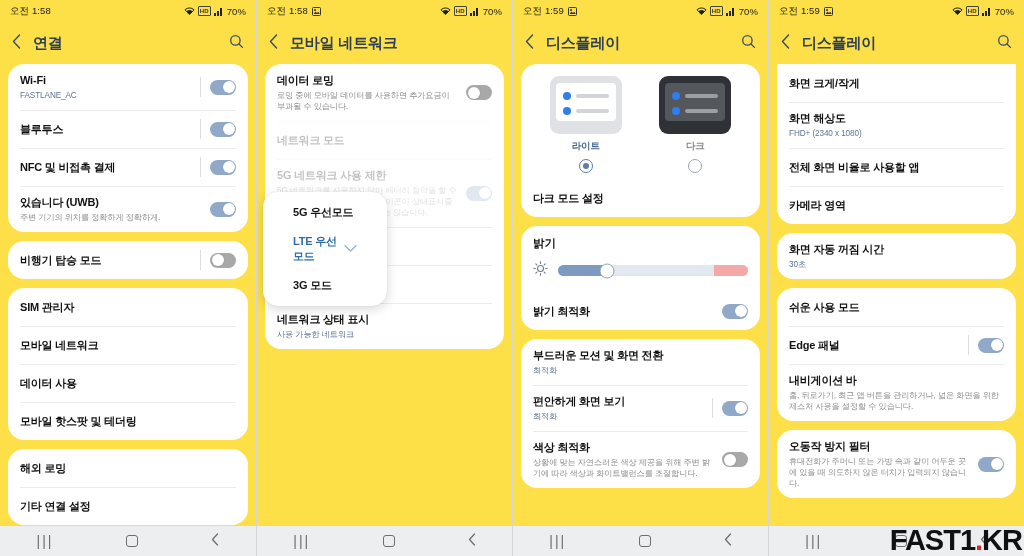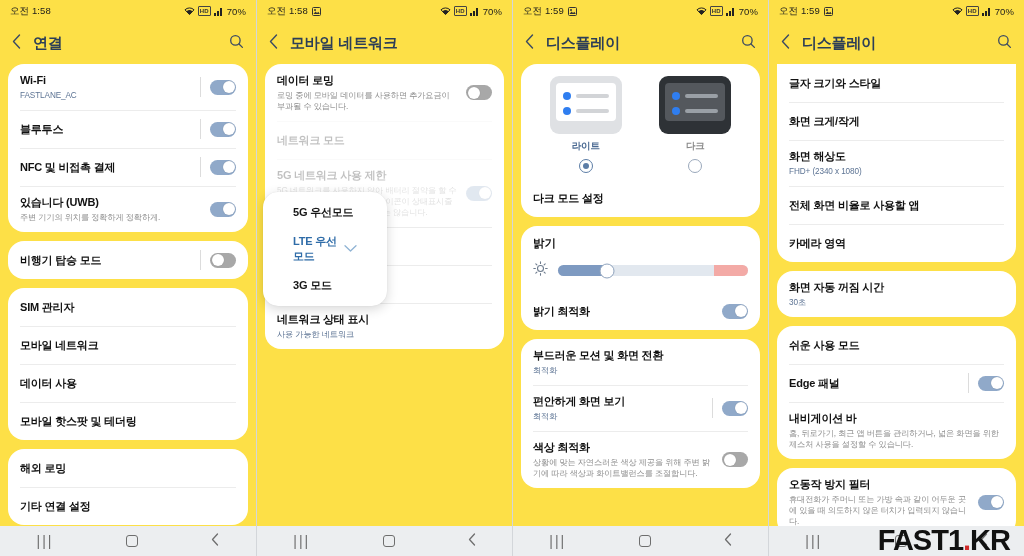--- a/index.html
+++ b/index.html
@@ -167,21 +167,21 @@
   .track .fill { position: absolute; left: 0; top: 0; bottom: 0; width: 26%; background: #7e9ac1; border-radius: 6px 0 0 6px; }
   .track .hot { position: absolute; right: 0; top: 0; bottom: 0; width: 18%; background: #f3aaa6; border-radius: 0 6px 6px 0; }
   .track .thumbk {
     position: absolute; left: 26%; top: 50%; transform: translate(-50%,-50%);
     width: 15px; height: 15px; border-radius: 50%; background: #fff;
     border: 1.4px solid #8fa3bd;
   }
   .sec-title { padding: 10px 12px 4px; font-size: 11.5px; font-weight: 700; color: #121212; }
 
   .watermark {
-    position: absolute; right: 14px; bottom: 0px;
+    position: absolute; right: 2px; bottom: 0px;
     font-family: "Liberation Sans", sans-serif;
     font-size: 29px; font-weight: 700; color: #111; letter-spacing: -1px;
     z-index: 40; line-height: 32px;
   }
   .watermark .dot { color: #d02a2a; }
 </style>
 </head>
 <body>
 
 <div class="screens">
@@ -605,25 +605,20 @@
       <span class="hdr-spacer"></span>
       <span class="search-ic"><svg width="15" height="15" viewBox="0 0 15 15">
             <circle cx="6.4" cy="6.4" r="4.7" fill="none" stroke="currentColor" stroke-width="1.3"></circle>
             <path d="M10 10l3.4 3.4" stroke="currentColor" stroke-width="1.3" stroke-linecap="round"></path>
           </svg></span>
     </div>
     <div class="body">
       <div class="card flat-top">
         <div class="row">
             <div class="row-txt">
-              <div class="row-title">글자 크기와 스타일</div>
-            </div>
-          </div>
-        <div class="row">
-            <div class="row-txt">
               <div class="row-title">화면 크게/작게</div>
             </div>
           </div>
         <div class="row">
           <div class="row-txt">
             <div class="row-title">화면 해상도</div>
             <div class="row-sub blue">FHD+ (2340 x 1080)</div>
           </div>
         </div>
         <div class="row">

